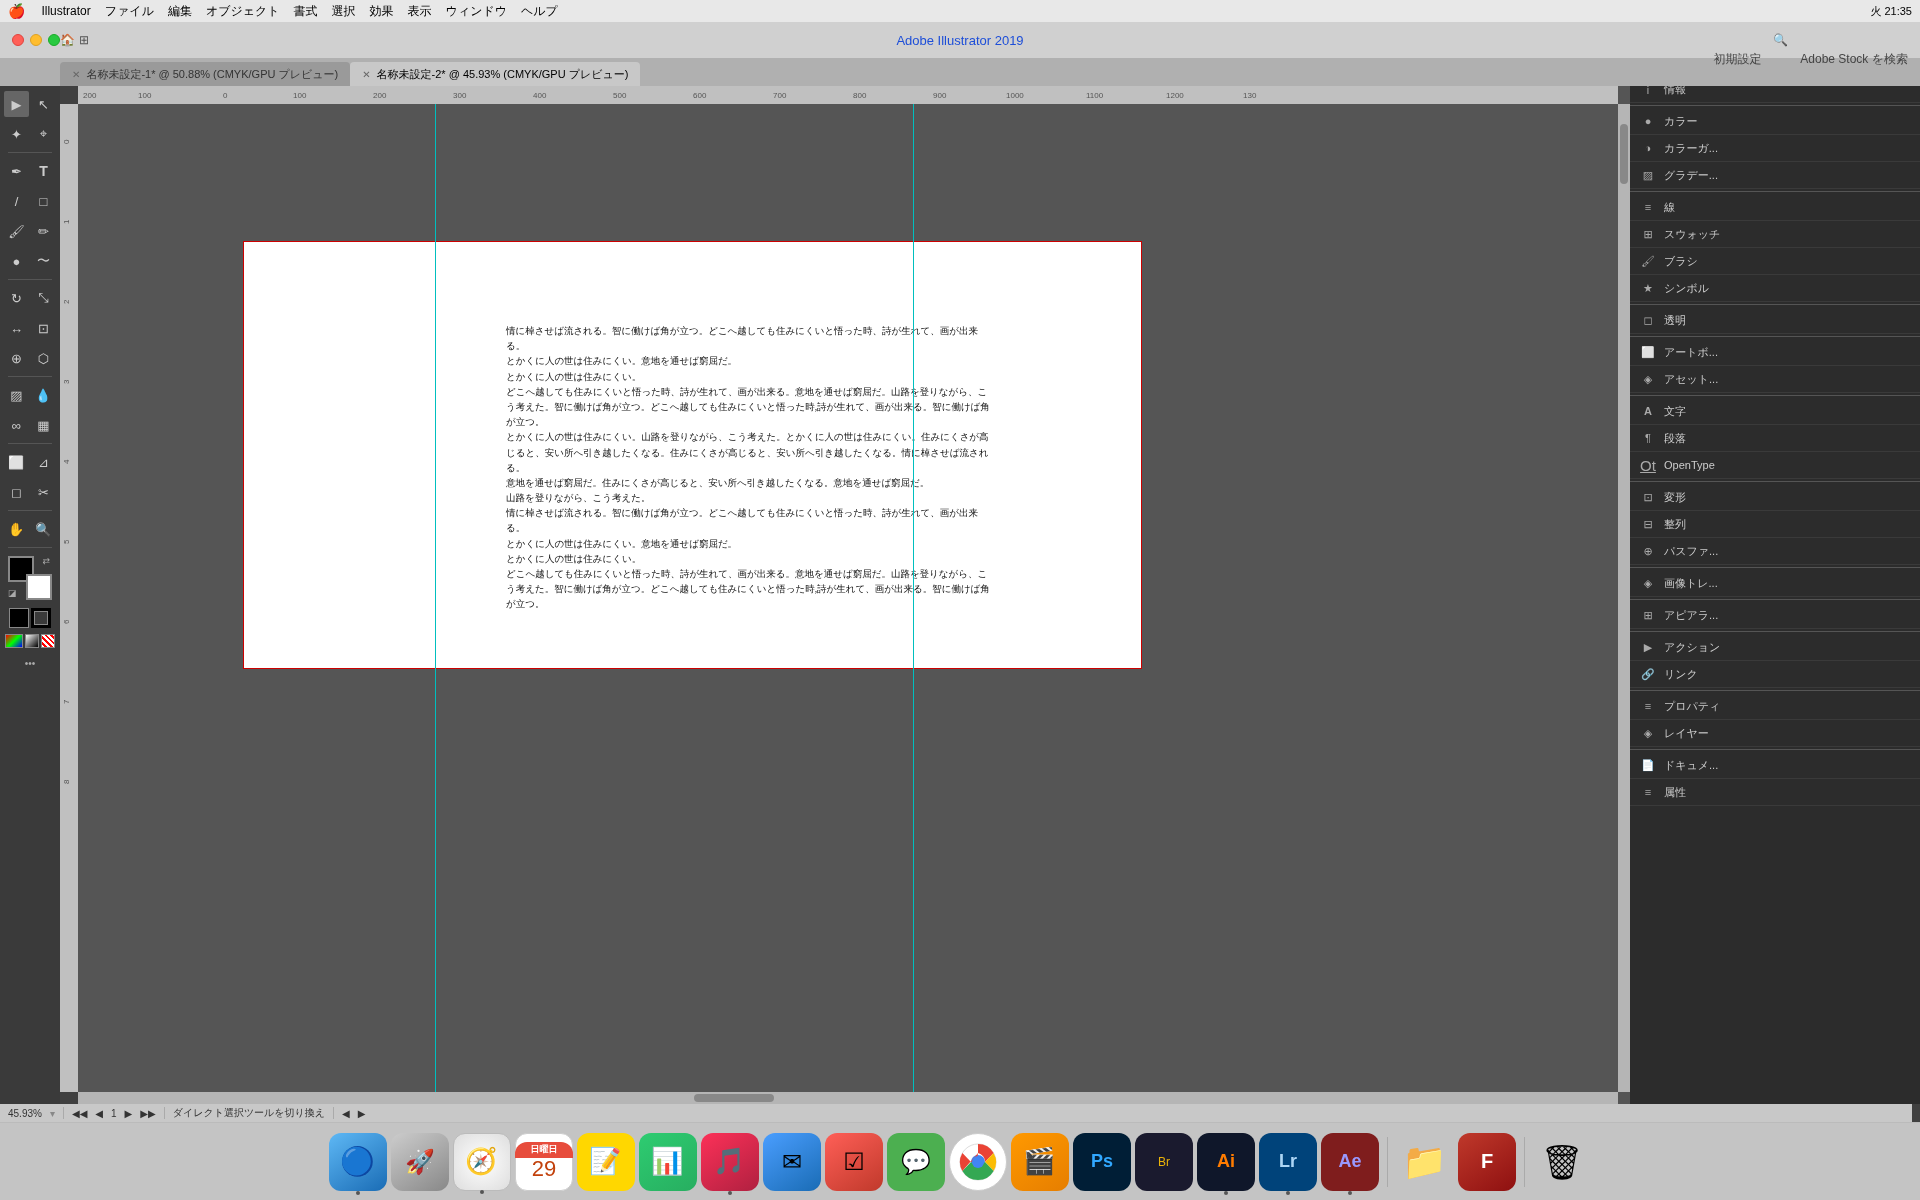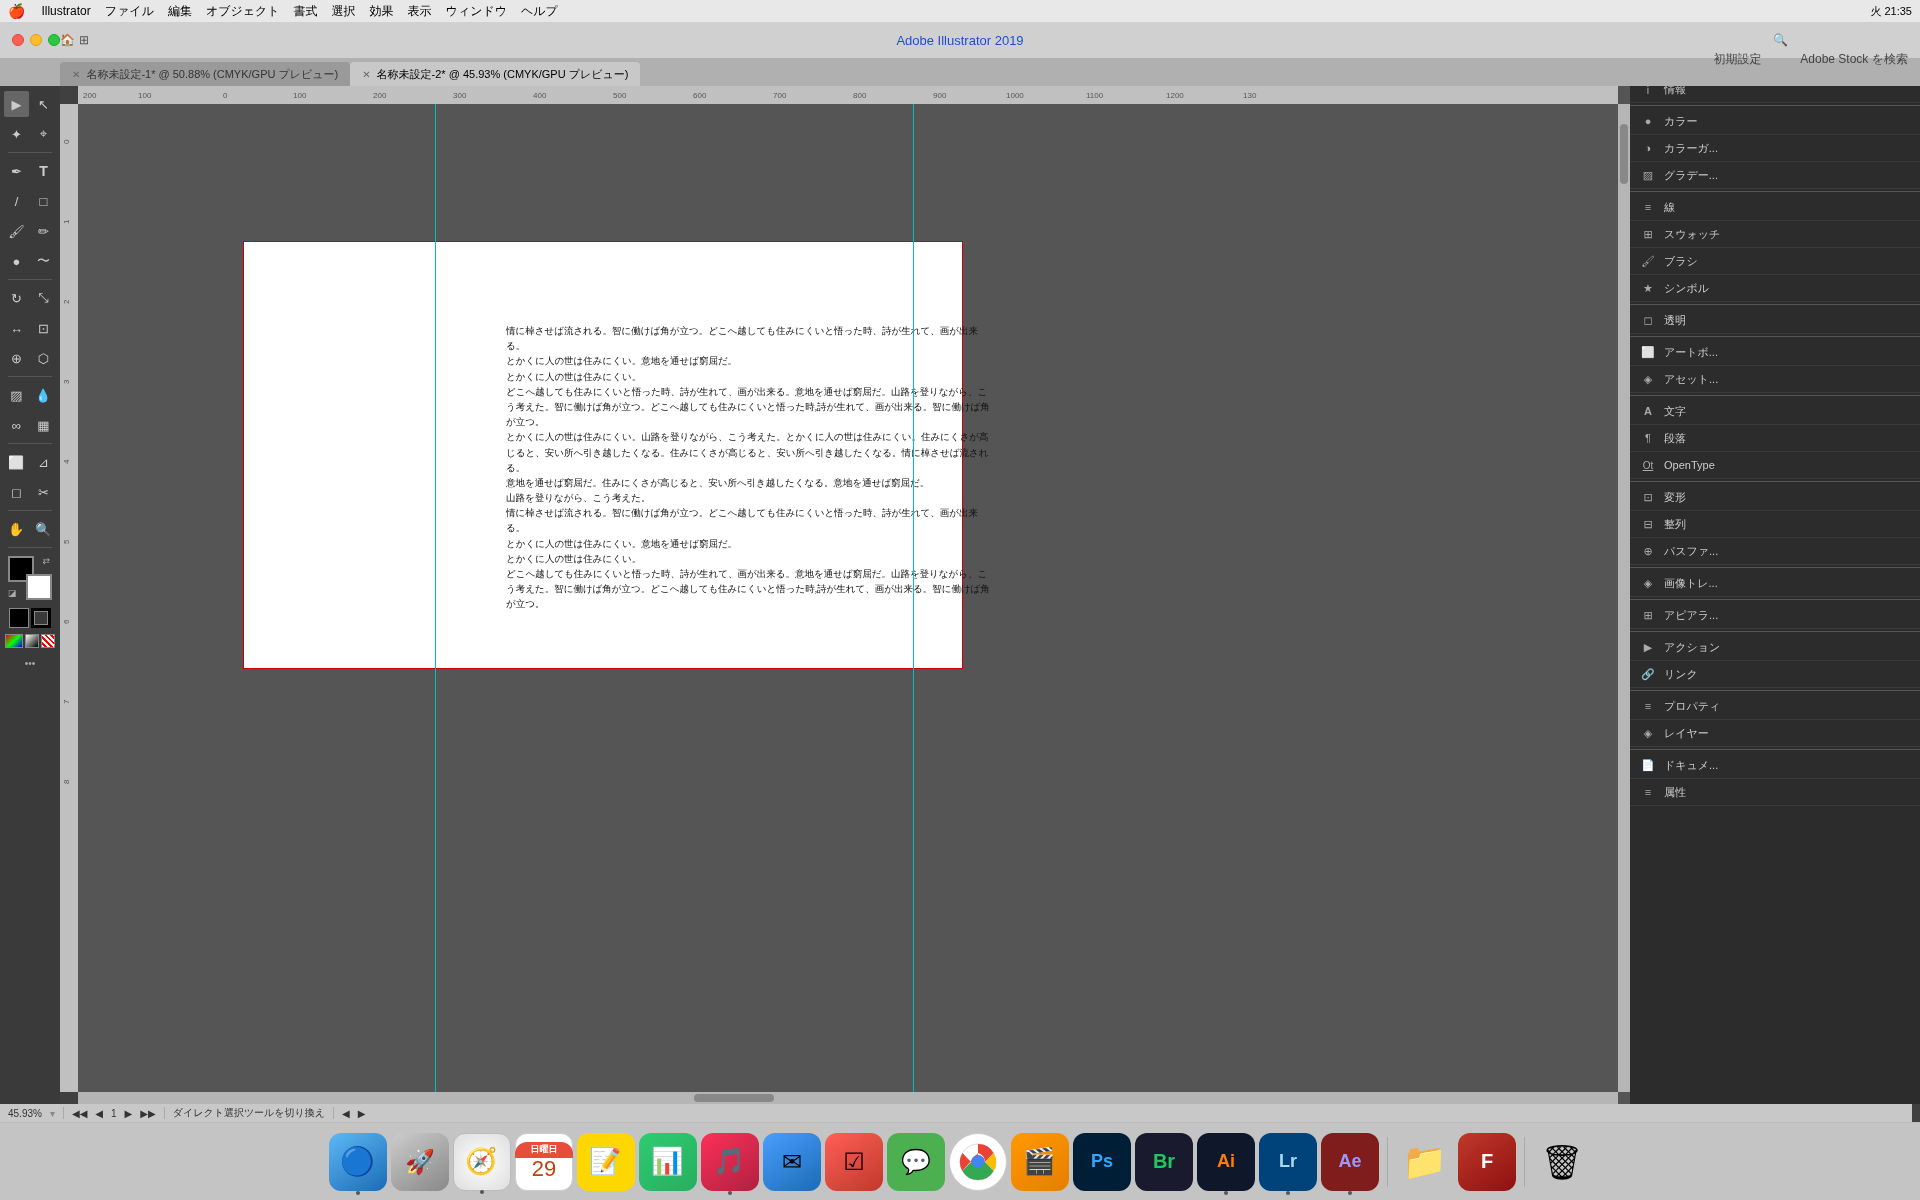--- a/index.html
+++ b/index.html
@@ -177,21 +177,21 @@
       background: #00bfbf;
       z-index: 5;
       pointer-events: none;
     }
 
     
     .document {
       position: absolute;
       top: 155px;
       left: 165px;
-      width: 720px;
+      width: 899px;
       height: 428px;
       background: #fff;
       border: 1px solid #cc0000;
       z-index: 2;
     }
 
     
     .doc-text {
       position: absolute;
       top: 82px;
@@ -642,21 +642,21 @@
       <div class="panel-section-divider"></div>
       <div class="panel-item">
         <span class="panel-item-icon" style="font-weight:bold;">A</span>
         <span class="panel-item-label">文字</span>
       </div>
       <div class="panel-item">
         <span class="panel-item-icon">¶</span>
         <span class="panel-item-label">段落</span>
       </div>
       <div class="panel-item">
-        <span class="panel-item-icon" style="font-size:10px;text-decoration:underline;">Ot</span>
+        <span class="panel-item-icon" style="font-size:15px;text-decoration:underline;">Ot</span>
         <span class="panel-item-label">OpenType</span>
       </div>
       <div class="panel-section-divider"></div>
       <div class="panel-item">
         <span class="panel-item-icon">⊡</span>
         <span class="panel-item-label">変形</span>
       </div>
       <div class="panel-item">
         <span class="panel-item-icon">⊟</span>
         <span class="panel-item-label">整列</span>
@@ -790,21 +790,21 @@
 
     <div class="dock-icon" style="background:linear-gradient(145deg,#ff9900,#e67e00);border-radius:12px;">
       <span style="font-size:26px;">🎬</span>
     </div>
 
     <div class="dock-icon" style="background:#001e36;border-radius:12px;">
       <span style="font-size:18px;color:#31a8ff;font-weight:bold;font-family:'Arial',sans-serif;">Ps</span>
     </div>
 
     <div class="dock-icon" style="background:#1a1a2e;border-radius:12px;">
-      <span style="font-size:20px;color:#22c55e;font-weight:bold;">Br</span>
+      <span style="font-size:12px;color:#eab308;font-weight:normal;">Br</span>
     </div>
 
     <div class="dock-icon" style="background:#0f172a;border-radius:12px;">
       <span style="font-size:18px;color:#ff7c00;font-weight:bold;">Ai</span>
       <div class="dock-dot"></div>
     </div>
 
     <div class="dock-icon" style="background:#00437a;border-radius:12px;">
       <span style="font-size:18px;color:#add6f5;font-weight:bold;">Lr</span>
       <div class="dock-dot"></div>

